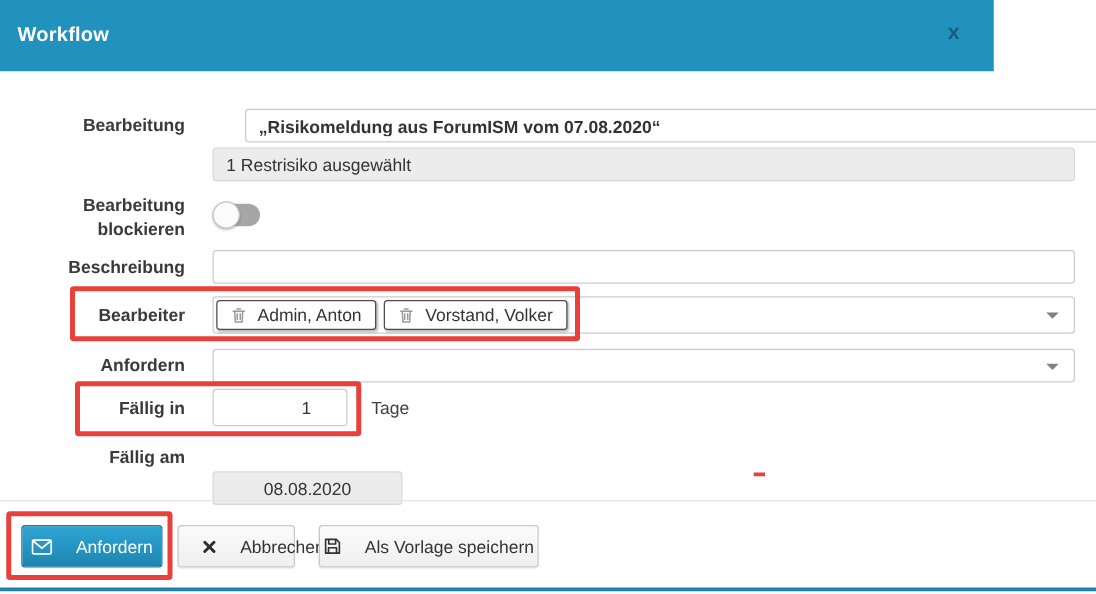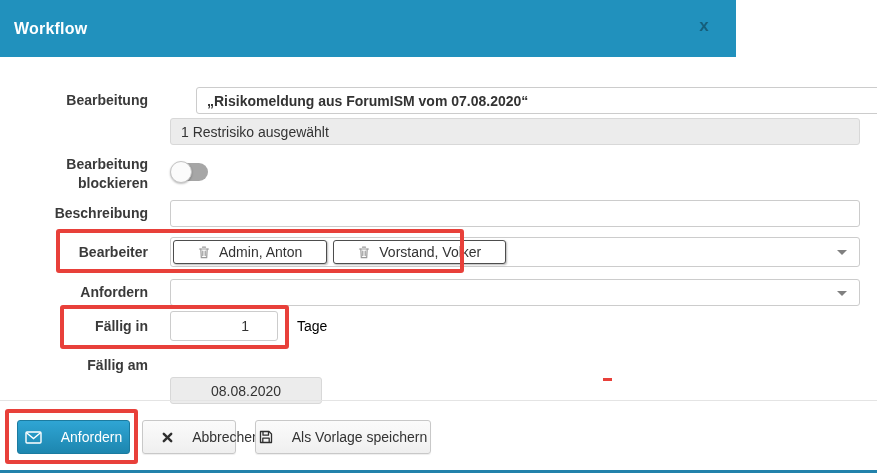--- a/index.html
+++ b/index.html
@@ -3,21 +3,21 @@
 <meta charset="utf-8">
 <style>
   * { margin: 0; padding: 0; box-sizing: border-box; }
   html, body { width: 877px; height: 475px; background: #fff; }
   body { font-family: "Liberation Sans", "DejaVu Sans", sans-serif; position: relative; overflow: hidden; }
 
   .stage { position: absolute; inset: 0; width: 877px; height: 475px; }
 
   
   .modal-header {
-    position: absolute; left: 0; top: 0; width: 736px; height: 57px;
+    position: absolute; left: 0; top: 0; width: 795px; height: 57px;
     background: #2191bd; display: flex; align-items: center;
   }
   .modal-title { color: #fff; font-size: 16px; font-weight: 700; margin-left: 14px; letter-spacing: .2px; }
   .modal-close {
     position: absolute; right: 20px; top: 14px; width: 24px; height: 24px;
     background: none; border: none; color: rgba(0,0,0,.35); font-size: 17px; font-weight: 700;
     cursor: pointer; line-height: 24px; text-align: center;
   }
 
   
@@ -44,26 +44,26 @@
   .select-box { position: absolute; border: 1px solid #ccc; border-radius: 3px; background: #fff; }
   .caret {
     position: absolute; right: 12px; top: 50%; margin-top: -2px;
     width: 0; height: 0; border-left: 5px solid transparent; border-right: 5px solid transparent;
     border-top: 5px solid #808080;
   }
 
   
   .tags { position: absolute; left: 2px; top: 2px; display: flex; gap: 6px; }
   .tag {
-    display: inline-flex; align-items: center; gap: 9px; height: 24px; padding: 0 24px;
+    display: inline-flex; align-items: center; gap: 9px; height: 24px; padding: 0 11px;
     background: #fff; border: 1px solid #4d4d4d; border-radius: 3px;
     box-shadow: 1px 1px 2px rgba(0,0,0,.28); font-size: 14px; color: #333; cursor: pointer;
   }
 
-  .suffix { position: absolute; font-size: 14px; color: #000000; }
+  .suffix { position: absolute; font-size: 14px; color: #404040; }
 
   
   .divider { position: absolute; left: 0; top: 400px; width: 877px; height: 1px; background: #e4e4e4; }
   .bottom-line { position: absolute; left: 0; top: 470px; width: 877px; height: 3px; background: #2282ab; }
 
   .btn {
     position: absolute; top: 420px; height: 34px; border-radius: 3px; cursor: pointer;
     display: inline-flex; align-items: center; justify-content: center; gap: 19px;
     font-family: inherit; font-size: 14px;
   }

